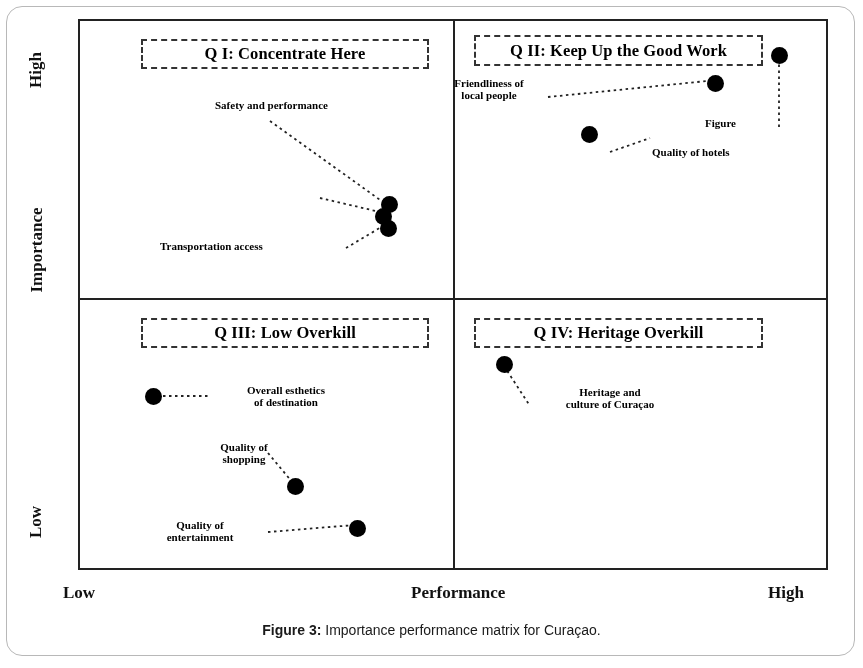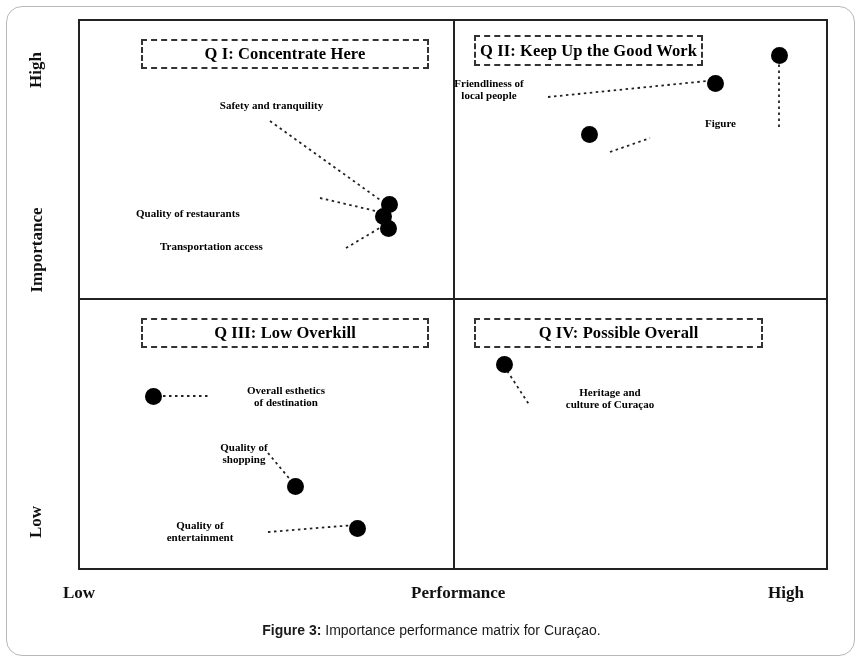--- a/index.html
+++ b/index.html
@@ -165,58 +165,58 @@
         <line x1="83" y1="375" x2="130" y2="375"></line>
         <line x1="188" y1="432" x2="213" y2="462"></line>
         <line x1="188" y1="511" x2="275" y2="504"></line>
 
         <line x1="424" y1="345" x2="450" y2="385"></line>
       </g>
     </svg>
 
     <div class="q-box" style="left:61px; top:18px; width:288px; height:30px;">Q I: Concentrate Here</div>
 
-    <div class="pt-label align-center" style="left:100px; top:78px; width:183px;">Safety and tranquility</div>
-
-    <div class="pt-label align-left" style="left:56px; top:186px; width:185px;">Quality of restaurants</div>
+    <div class="pt-label align-center" style="left:100px; top:78px; width:183px;">Safety and performance</div>
+
 
     <div class="pt-label align-left" style="left:80px; top:219px; width:186px;">Transportation access</div>
 
     <div class="dot" style="left:309px; top:183px;"></div>
     <div class="dot" style="left:303px; top:195px;"></div>
     <div class="dot" style="left:308px; top:207px;"></div>
 
-    <div class="q-box" style="left:394px; top:14px; width:229px; height:31px;">Q II: Keep Up the Good Work</div>
+    <div class="q-box" style="left:394px; top:14px; width:289px; height:31px;">Q II: Keep Up the Good Work</div>
 
     <div class="pt-label align-center" style="left:344px; top:56px; width:130px;">Friendliness of
 local people</div>
 
     <div class="pt-label align-left" style="left:625px; top:96px; width:76px;">Figure</div>
 
+    <div class="pt-label align-left" style="left:572px; top:125px; width:155px;">Quality of hotels</div>
 
     <div class="dot" style="left:699px; top:34px;"></div>
     <div class="dot" style="left:635px; top:62px;"></div>
     <div class="dot" style="left:509px; top:113px;"></div>
 
     <div class="q-box" style="left:61px; top:297px; width:288px; height:30px;">Q III: Low Overkill</div>
 
     <div class="pt-label align-center" style="left:120px; top:363px; width:172px;text-align:center;">Overall esthetics
 of destination</div>
 
     <div class="pt-label align-center" style="left:106px; top:420px; width:116px;">Quality of
 shopping</div>
 
     <div class="pt-label align-center" style="left:40px; top:498px; width:160px;">Quality of
 entertainment</div>
 
     <div class="dot" style="left:73px; top:375px;"></div>
     <div class="dot" style="left:215px; top:465px;"></div>
     <div class="dot" style="left:277px; top:507px;"></div>
 
-    <div class="q-box" style="left:394px; top:297px; width:289px; height:30px;">Q IV: Possible Overall</div>
+    <div class="q-box" style="left:394px; top:297px; width:289px; height:30px;">Q IV: Heritage Overkill</div>
 
     <div class="pt-label align-center" style="left:435px; top:365px; width:190px;">Heritage and
 culture of Curaçao</div>
 
     <div class="dot" style="left:424px; top:343px;"></div>
 
   </div>
 
   <div class="y-axis-text" style="left:6px; top:60px; width:60px;">High</div>
   <div class="y-axis-text" style="left:-23px; top:240px; width:120px;">Importance</div>

